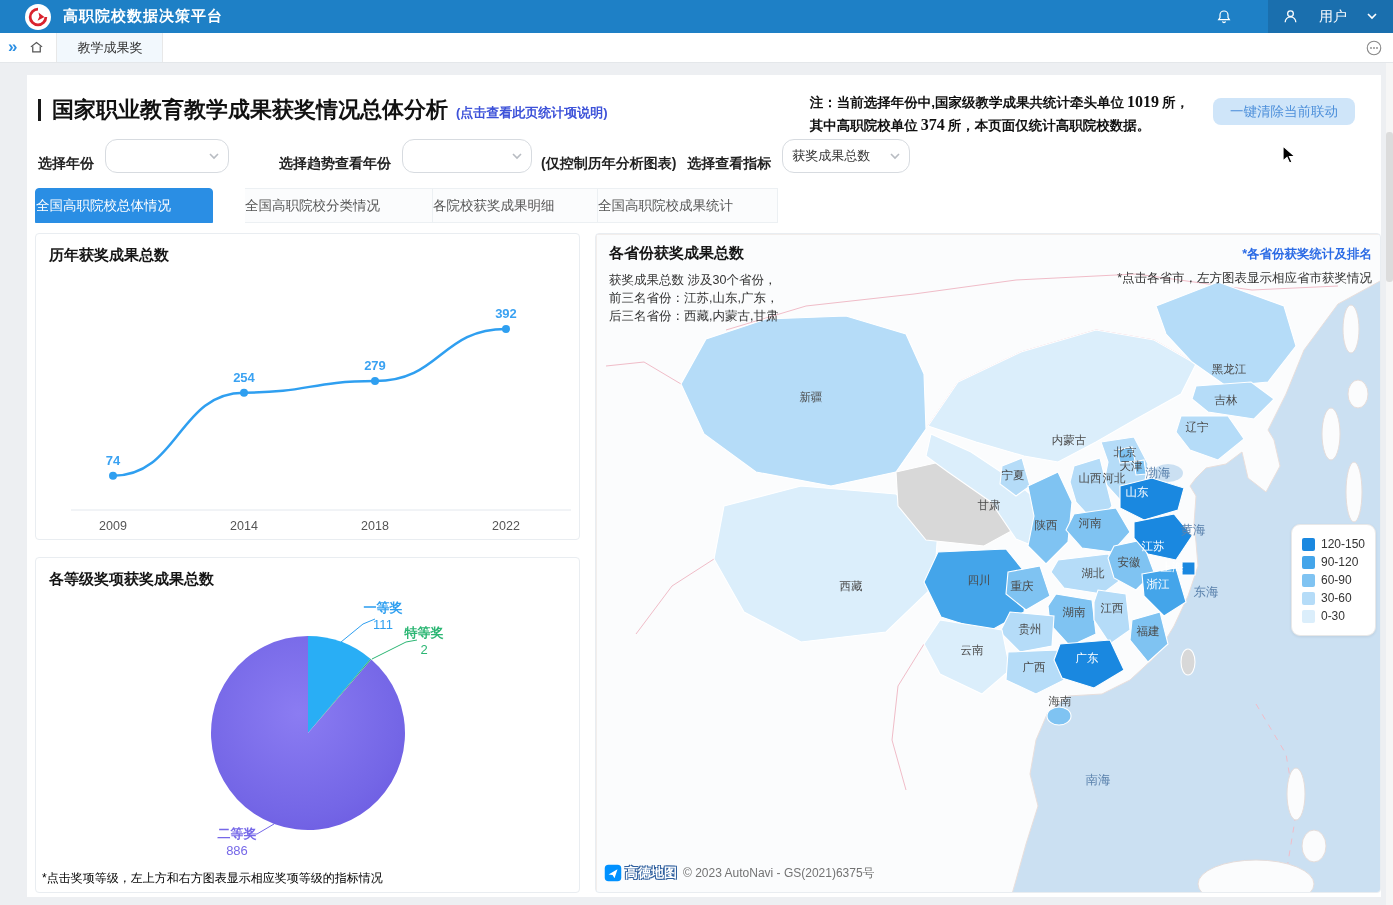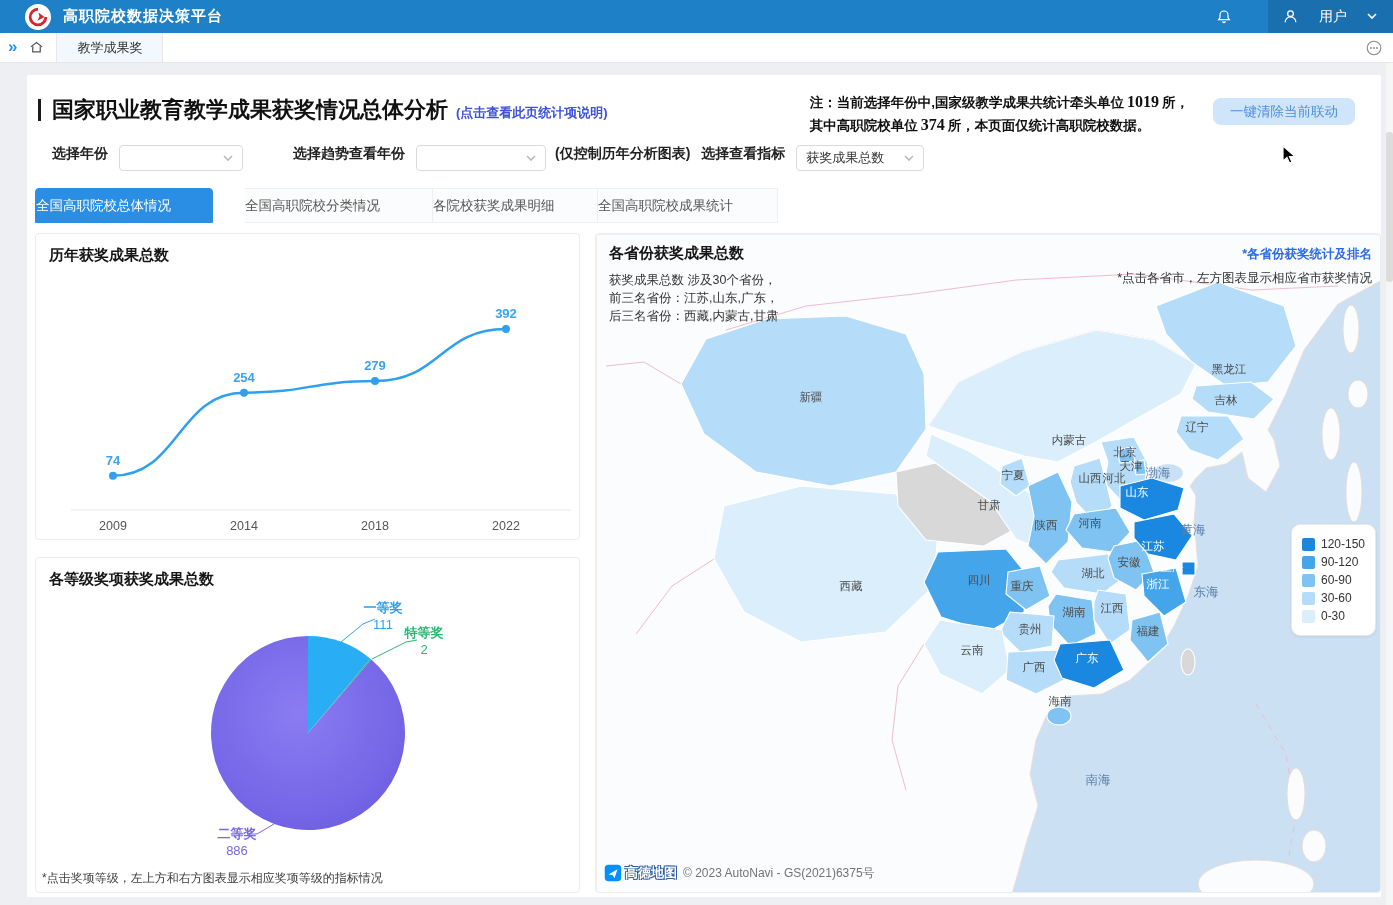--- a/index.html
+++ b/index.html
@@ -30,24 +30,24 @@
   .title-bar{width:3px;height:22px;background:#1a1a1a;margin-right:11px;align-self:center;}
   .page-title{font-size:22px;font-weight:bold;color:#111;}
   .title-link{font-size:13px;color:#3d52d9;margin-left:8px;font-weight:600;cursor:pointer;}
   .note{position:absolute;right:192px;top:16px;font-size:13.5px;color:#111;
         line-height:22px;font-weight:600;text-align:left;}
   .note .num{font-family:"Liberation Serif","DejaVu Serif",serif;font-size:16px;padding:0 3px;}
   .clear-btn{position:absolute;right:26px;top:23px;height:27px;padding:0 17px;border:none;
              background:#cfe5f9;color:#4b8eda;font-size:13.5px;border-radius:8px;cursor:pointer;
              font-family:inherit;}
   
-  .filters{position:absolute;left:25px;top:70px;height:28px;display:flex;align-items:flex-start;
+  .filters{position:absolute;left:11px;top:70px;height:28px;display:flex;align-items:flex-end;
            font-size:14px;color:#222;}
   .f-label{font-weight:600;}
-  .select{height:26px;border:1px solid #d7dbe0;border-radius:4px;background:#fff;
+  .select{height:34px;border:1px solid #d7dbe0;border-radius:12px;background:#fff;
           display:flex;align-items:center;justify-content:space-between;
           padding:0 9px;color:#333;font-size:13px;cursor:pointer;box-sizing:border-box;}
   .sel-year{width:124px;margin-left:11px;}
   .sel-trend{width:130px;margin-left:11px;}
   .sel-metric{width:128px;margin-left:11px;}
   .f-hint{margin-left:9px;font-weight:600;}
   .gap1{margin-left:50px;} .gap2{margin-left:11px;}
   
   .subtabs{position:absolute;left:8px;top:113px;display:flex;}
   .subtab{height:35px;display:flex;align-items:center;justify-content:flex-start;font-size:13.5px;
@@ -57,21 +57,21 @@
   .subtab.st2{width:188px;margin-left:32px;} .subtab.st3{width:180px;} .subtab.st4{width:165px;}
   .subtab.active{background:#2a8ee4;color:#fff;border-color:#2a8ee4;border-radius:4px 4px 0 0;}
   
   .card{position:absolute;background:#fff;border:1px solid #e9edf1;border-radius:4px;box-sizing:border-box;}
   #card-line{left:8px;top:158px;width:545px;height:307px;}
   #card-pie{left:8px;top:482px;width:545px;height:336px;}
   #card-map{left:568px;top:158px;width:786px;height:660px;overflow:hidden;}
   .card-title{position:absolute;left:13px;top:12px;font-size:15px;font-weight:bold;color:#151515;z-index:3;}
   #line-svg{position:absolute;left:0;top:36px;}
   #pie-svg{position:absolute;left:0;top:30px;}
-  .pie-note{position:absolute;left:6px;bottom:5px;font-size:12px;color:#404040;z-index:3;}
+  .pie-note{position:absolute;left:6px;bottom:5px;font-size:12px;color:#000000;z-index:3;}
   
   .val-label{font-size:13px;font-weight:600;}
   .tick-label{font-size:12.5px;fill:#555;}
   .pie-name{font-size:13px;font-weight:600;}
   .pie-val{font-size:13px;}
   .axis{stroke:#e3e8ee;stroke-width:1;}
   .prov-label{font-size:11.5px;fill:#4a4a4a;}
   .prov-label.light{fill:#fff;}
   .sea-label{font-size:12.5px;fill:#5b82ad;}
   .land{fill:#fbfcfd;stroke:#e9dfdc;stroke-width:1;}

